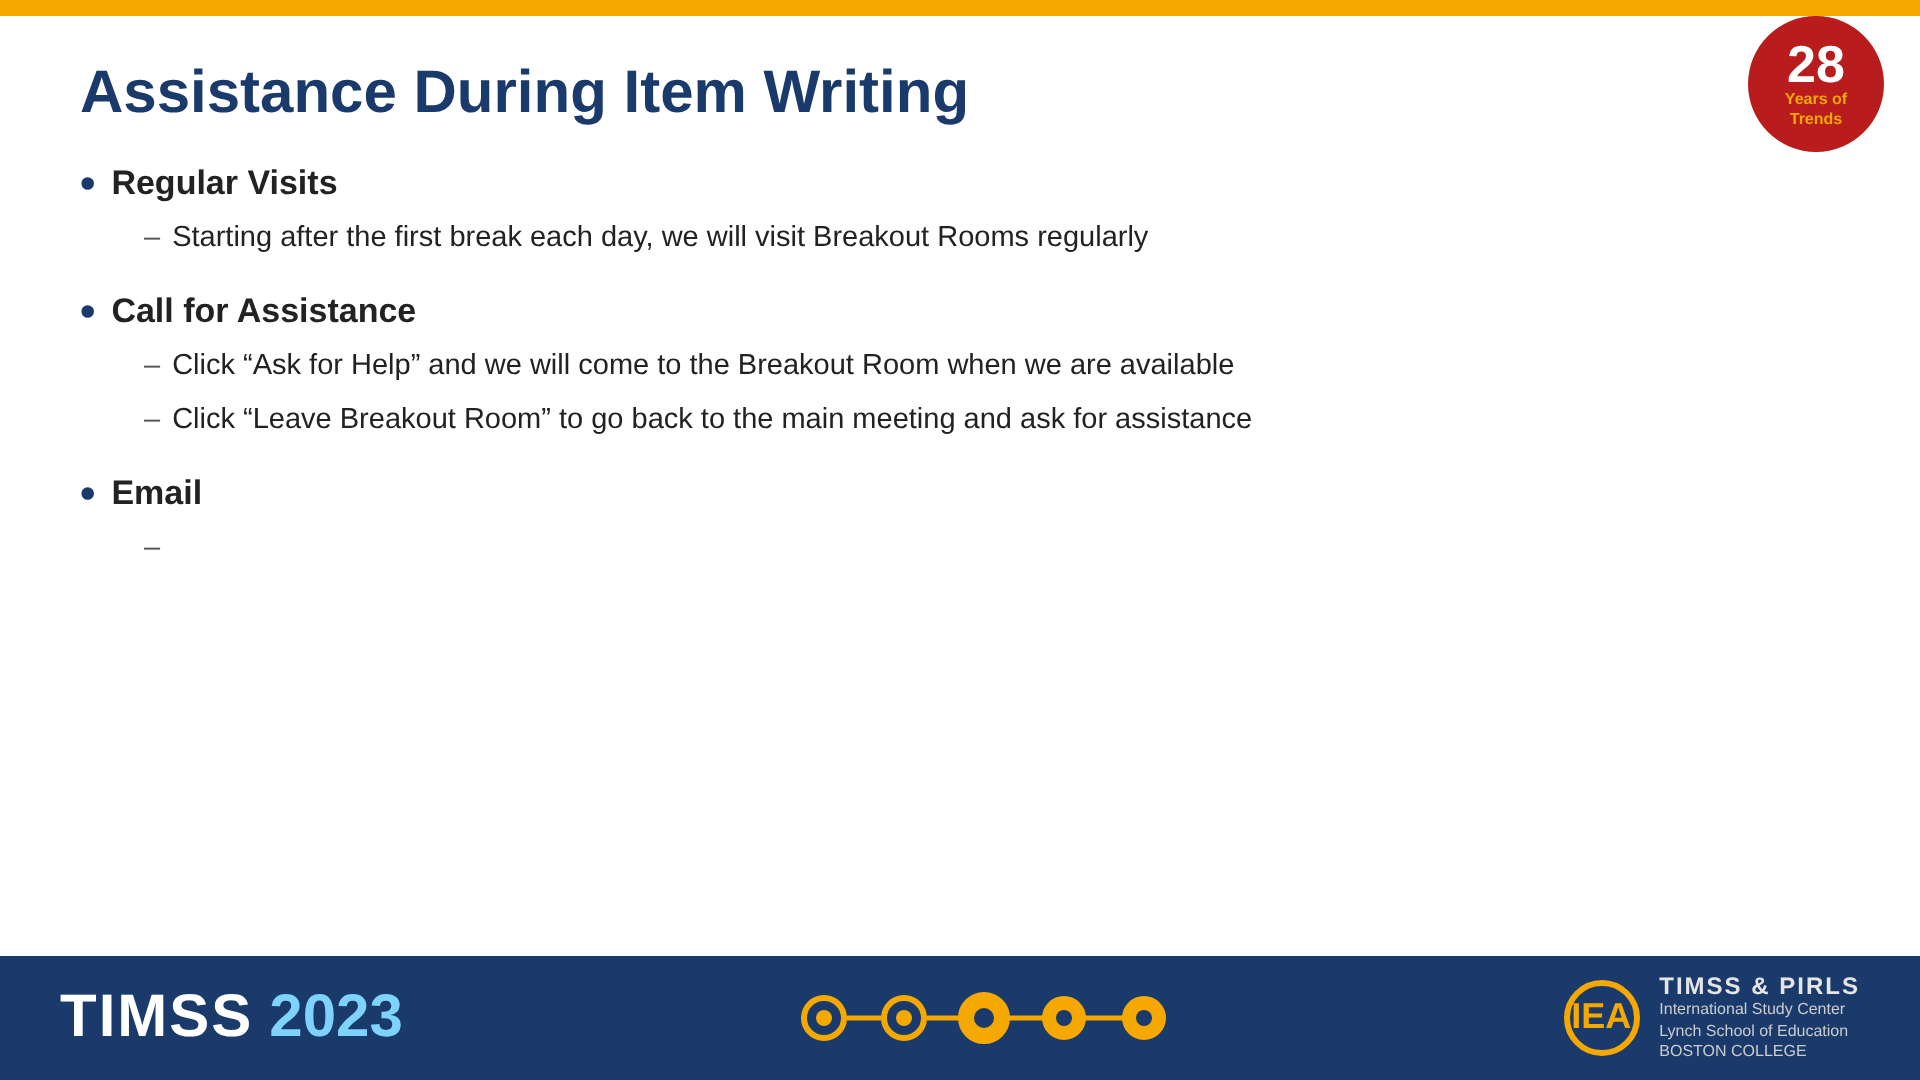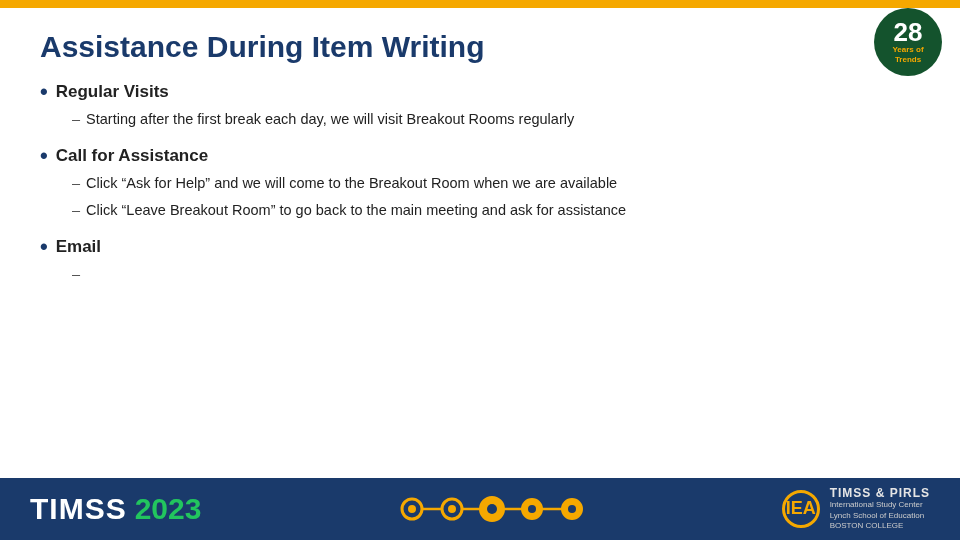--- a/index.html
+++ b/index.html
@@ -30,21 +30,21 @@
       flex-shrink: 0;
     }
 
     
     .badge {
       position: absolute;
       top: 8px;
       right: 18px;
       width: 68px;
       height: 68px;
-      background: #14532d;
+      background: #b91c1c;
       border-radius: 50%;
       display: flex;
       flex-direction: column;
       align-items: center;
       justify-content: center;
       color: #fff;
       z-index: 10;
     }
     .badge-number {
       font-size: 26px;
@@ -143,21 +143,21 @@
     .timss-text {
       font-size: 30px;
       font-weight: bold;
       color: #fff;
       font-family: Arial, sans-serif;
       letter-spacing: 1px;
     }
     .year-text {
       font-size: 30px;
       font-weight: bold;
-      color: #22c55e;
+      color: #7dd3fc;
       font-family: Arial, sans-serif;
       margin-left: 8px;
     }
 
     
     .iea-logo {
       display: flex;
       align-items: center;
       gap: 10px;
     }

